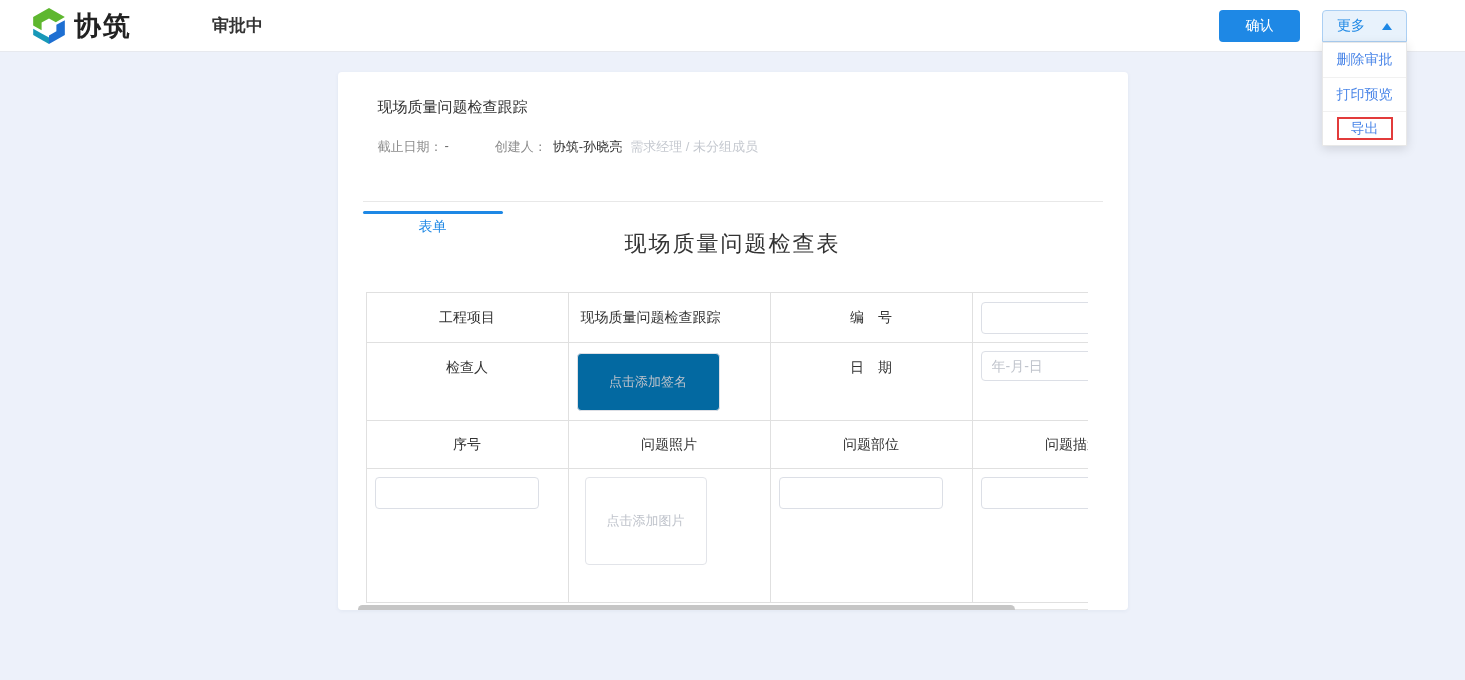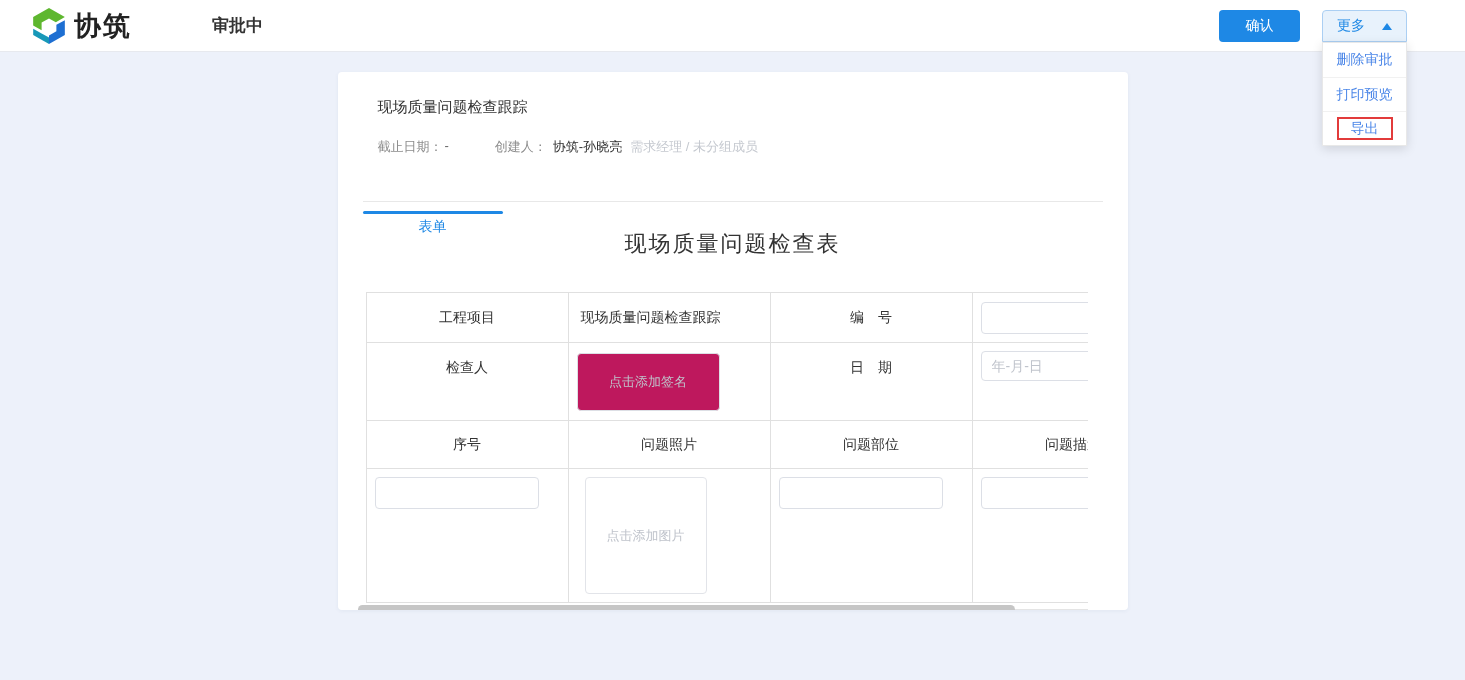--- a/index.html
+++ b/index.html
@@ -112,24 +112,24 @@
     width:164px; height:32px; border:1px solid #DCDFE6; border-radius:4px;
     font-size:14px; color:#333; padding:0 10px; outline:none; display:block;
     font-family:"Liberation Sans","DejaVu Sans",sans-serif;
   }
   .text-input::placeholder { color:#C0C4CC; }
   .date-input { height:30px; }
   .signature-box {
     margin:10px 0 0 8px; width:143px; height:58px;
     border:1px solid #DDDFE5; border-radius:4px;
     display:flex; align-items:center; justify-content:center;
-    color:#BFC3CB; font-size:13px; cursor:pointer; background:#be185d;
+    color:#BFC3CB; font-size:13px; cursor:pointer; background:#0369a1;
   }
   .image-box {
-    margin:8px 0 0 16px; width:122px; height:117px;
+    margin:8px 0 0 16px; width:122px; height:88px;
     border:1px solid #E2E4E9; border-radius:4px;
     display:flex; align-items:center; justify-content:center;
     color:#BFC3CB; font-size:13px; cursor:pointer; background:#fff;
   }
 
   
   .hscroll {
     position:relative; margin:2px 0 0 20px; width:730px; height:9px;
   }
   .hscroll::before {

